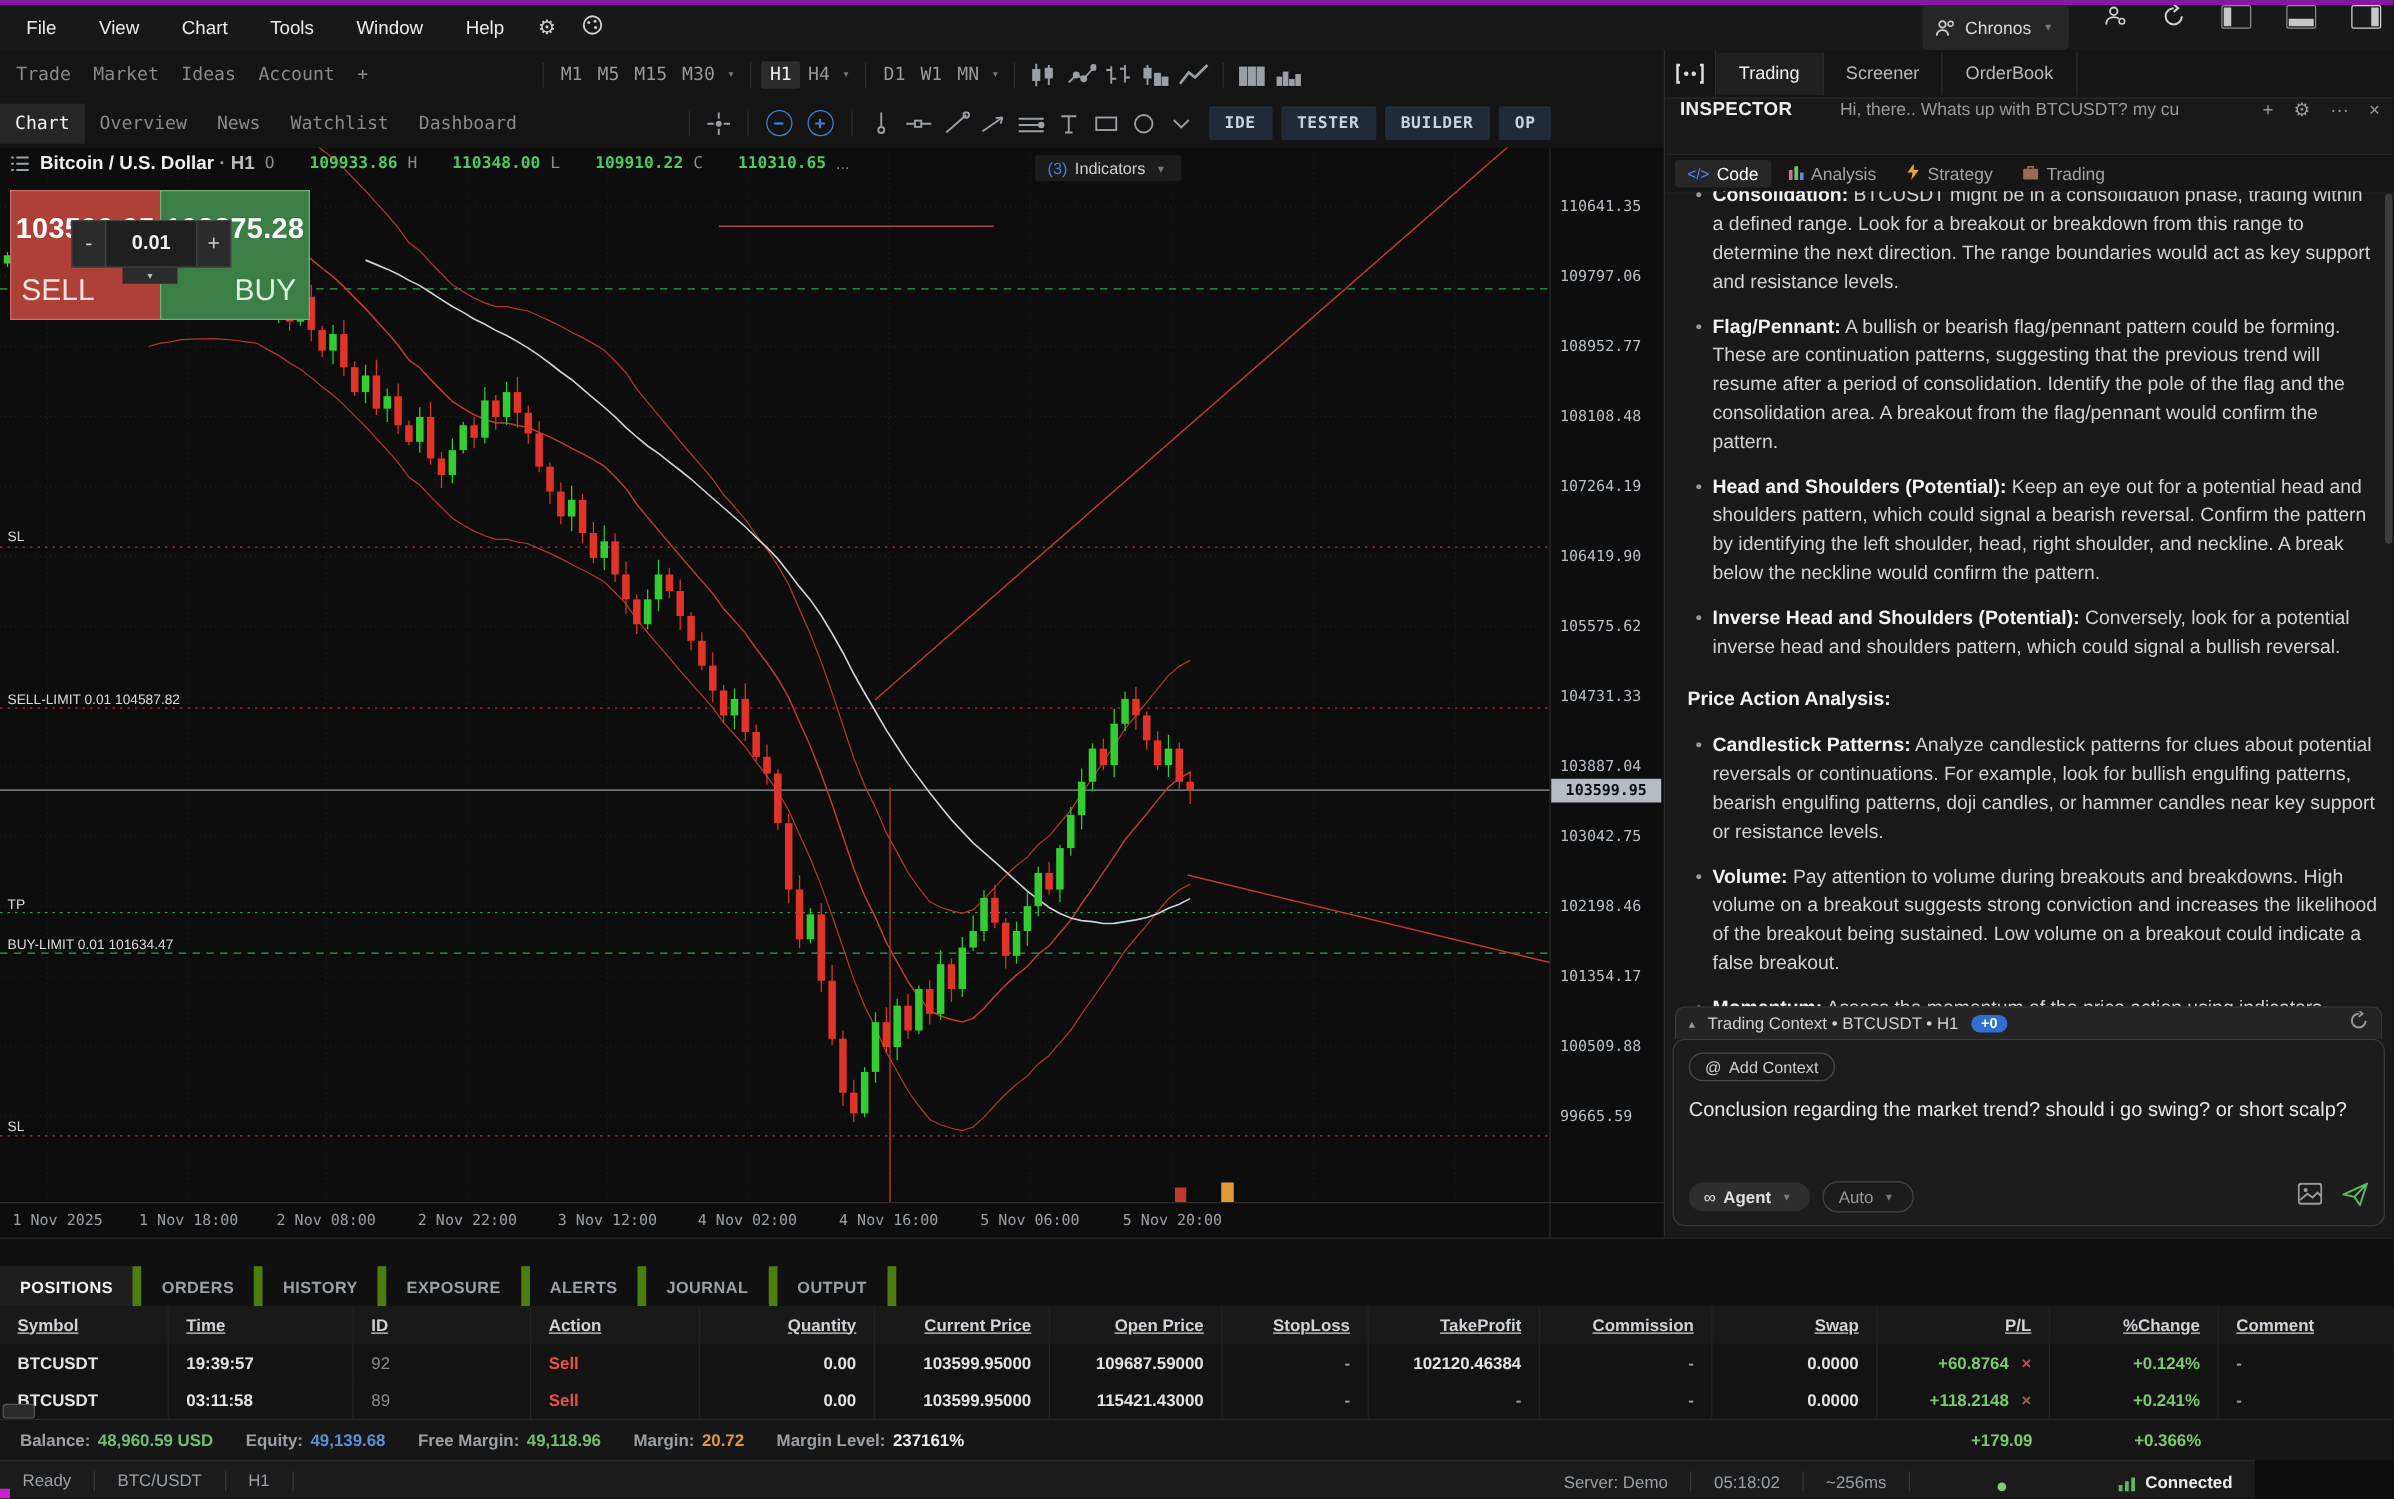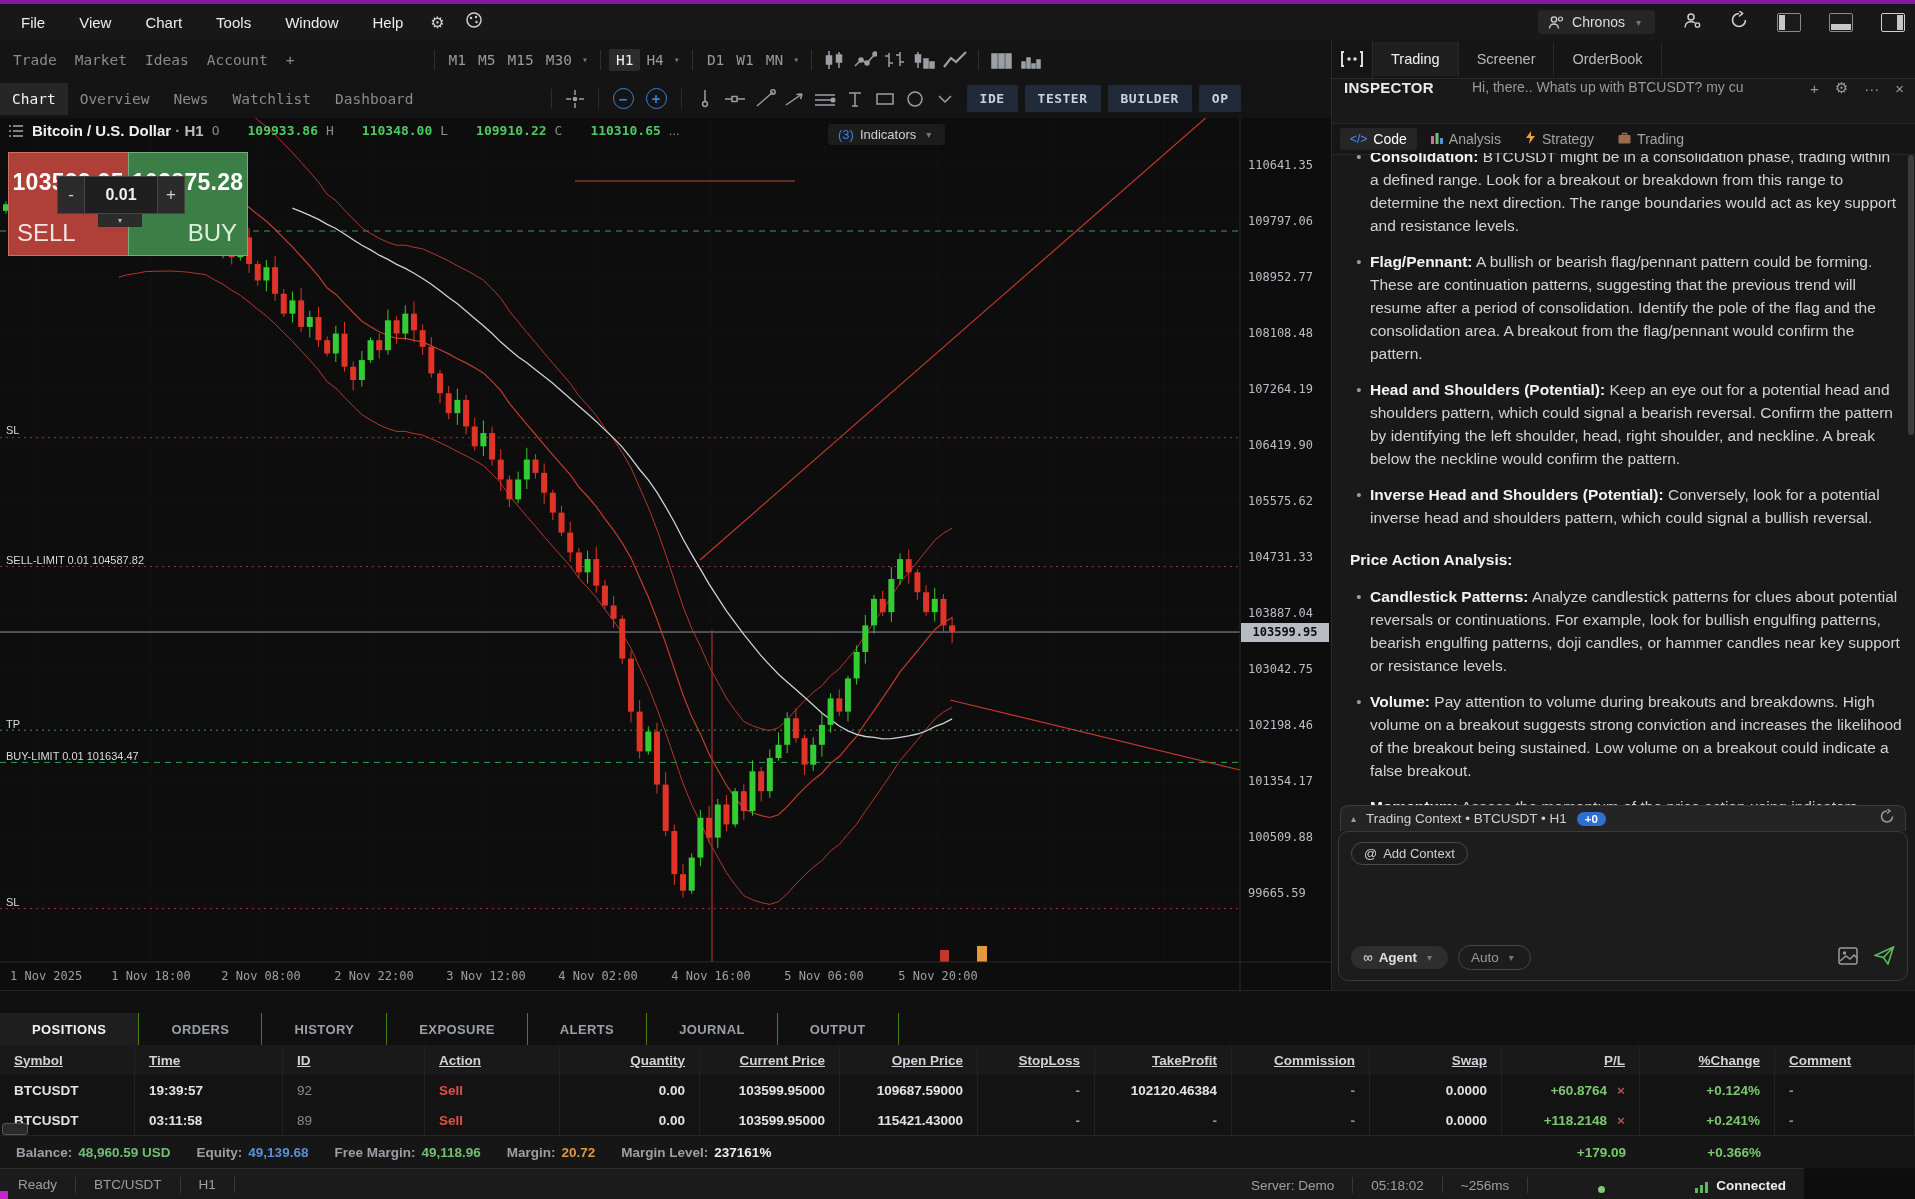--- a/index.html
+++ b/index.html
@@ -8,21 +8,21 @@
   .mono{font-family:"DejaVu Sans Mono",monospace;}
 
   
   #topline{position:absolute;left:0;top:0;width:100%;height:4px;background:#8318a2;}
 
   
   #menubar{position:absolute;left:0;top:4px;width:100%;height:36px;background:#181818;
            display:flex;align-items:center;border-bottom:1px solid #232323;}
   .menu-item{color:#ececec;font-size:15px;padding:0 17px;cursor:default;}
   .mb-icon{color:#cfcfcf;font-size:16px;padding:0 10px;}
-  #mb-right{position:absolute;right:10px;top:0;height:36px;display:flex;align-items:center;gap:28px;}
+  #mb-right{position:absolute;right:10px;top:0;height:36px;display:flex;gap:28px;}
   #profile-chip{display:flex;align-items:center;gap:7px;background:#262626;border-radius:4px;
                 padding:4px 10px;color:#dcdcdc;font-size:14px;}
   .layout-icon{width:22px;height:17px;border:1.5px solid #8a8a8a;border-radius:2px;position:relative;background:#1a1a1a;}
   .layout-icon>i{position:absolute;background:#c7c7c7;}
   .li-left>i{left:1px;top:1px;bottom:1px;width:6px;}
   .li-bottom>i{left:1px;right:1px;bottom:1px;height:6px;}
   .li-right{border-color:#cfcfcf;}
   .li-right>i{right:1px;top:1px;bottom:1px;width:6px;}
 
   
@@ -116,21 +116,21 @@
   #composer-msg{color:#e8e8e8;font-size:16px;line-height:24px;margin-top:12px;width:540px;}
   #composer-row{position:absolute;left:12px;right:12px;bottom:10px;display:flex;align-items:center;gap:10px;}
   .chip{display:inline-flex;align-items:center;gap:6px;border-radius:15px;font-size:13.5px;padding:4px 12px;}
   #agent-chip{background:#2e2e2e;color:#e0e0e0;}
   #auto-chip{border:1px solid #454545;color:#9a9a9a;}
   #composer-icons{margin-left:auto;display:flex;gap:16px;align-items:center;}
 
   
   #bottom-panel{position:absolute;left:0;top:990px;width:1915px;height:178px;background:#101010;border-top:1px solid #262626;}
   #bp-tabs{position:absolute;left:0;top:22px;height:32px;display:flex;align-items:stretch;border-bottom:1px solid #262626;width:100%;background:#101010;}
-  .bp-tab{color:#9aa0a6;font-size:13px;font-weight:bold;padding:9px 32px;border-right:1px solid #4d7c0f;letter-spacing:.4px;}
+  .bp-tab{color:#9aa0a6;font-size:13px;font-weight:bold;padding:9px 16px;border-right:7px solid #4d7c0f;letter-spacing:.4px;}
   .bp-tab.active{background:#1e1e1e;color:#f2f2f2;}
   .prow{display:grid;grid-template-columns:135px 148px 142px 135px 140px 140px 138px 117px 137px 138px 132px 138px 135px auto;
         position:absolute;left:0;width:1915px;height:30px;align-items:center;}
   .prow>div{height:100%;display:flex;align-items:center;border-right:1px solid #222;box-sizing:border-box;
             font-size:13.5px;font-weight:bold;color:#e3e3e3;padding:0 14px;}
   .prow>div.r{justify-content:flex-end;}
   #table-header{top:54px;background:#191919;border-bottom:1px solid #262626;text-decoration:underline;}
   #table-header>div{color:#cfd3d8;}
   .data-row{background:#131313;border-bottom:1px solid #1f1f1f;}
   #row-0{top:84px;} #row-1{top:114px;}
@@ -819,20 +819,21 @@
             <path d="M8 -0.5 L11 2 L8 4.5" stroke="#9a9a9a" fill="none" stroke-width="1.5"></path>
           </svg>
       </span>
     </div>
 
     <div id="composer">
       <span id="add-context">
         <span>@</span>
         <span>Add Context</span>
       </span>
+      <div id="composer-msg">Conclusion regarding the market trend? should i go swing? or short scalp?</div>
       <div id="composer-row">
         <span class="chip" id="agent-chip">
           <span>∞</span>
           <b>Agent</b>
           <span class="caret">▾</span>
         </span>
         <span class="chip" id="auto-chip">
           <span>Auto</span>
           <span class="caret">▾</span>
         </span>

